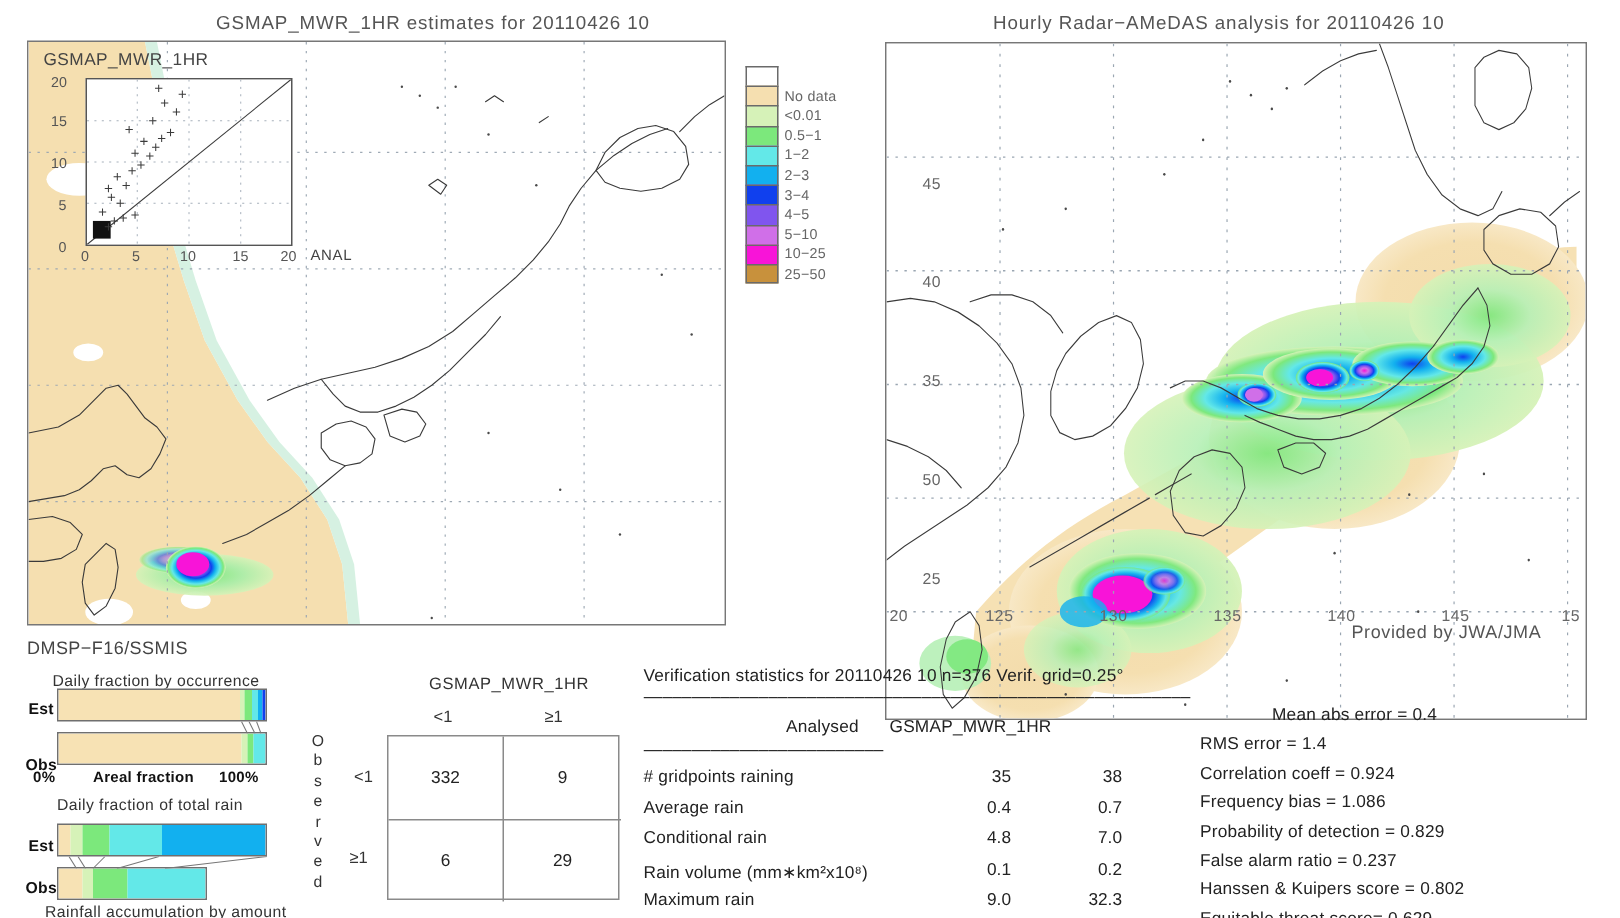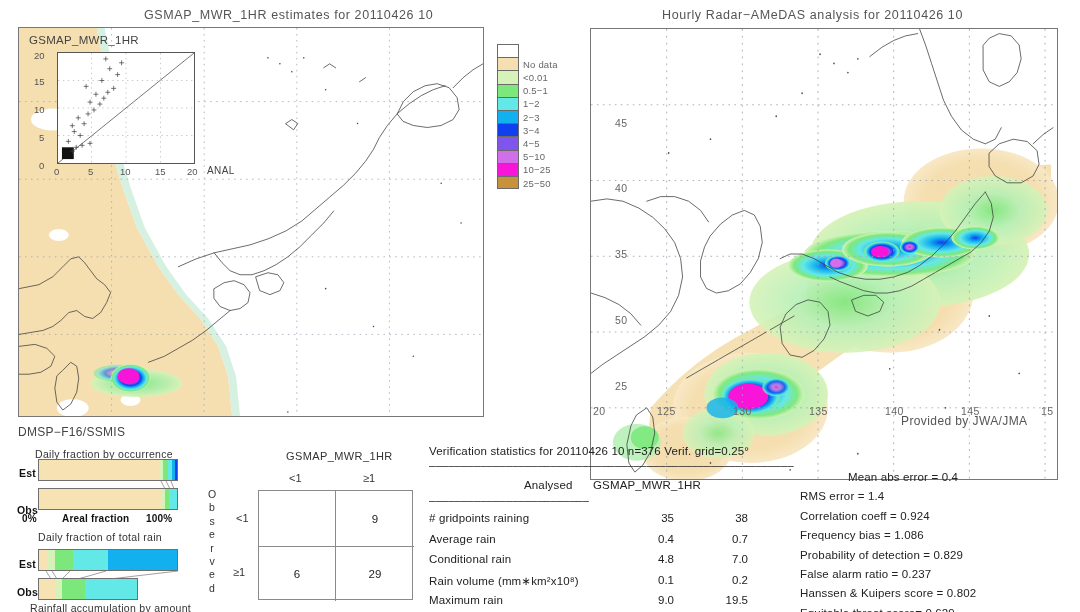--- a/index.html
+++ b/index.html
@@ -613,20 +613,21 @@
   </svg>
   <div class="frac-title" style="left:30px; top:602px;">Rainfall accumulation by amount</div>
 
   <div class="ct-title" style="left:286px; top:450px;">GSMAP_MWR_1HR</div>
   <div class="ct-colhead" style="left:289px; top:472px;">&lt;1</div>
   <div class="ct-colhead" style="left:363px; top:472px;">≥1</div>
 
   <div class="ct-grid" style="left:258px; top:490px; width:155px; height:110px;">
     <div class="ct-vline" style="left:76px; top:0; width:1px; height:110px;"></div>
     <div class="ct-hline" style="left:0; top:55px; width:155px; height:1px;"></div>
+    <div class="ct-cell" style="left:0;   top:0;   width:76px; height:55px;">332</div>
     <div class="ct-cell" style="left:77px; top:0;  width:78px; height:55px;">9</div>
     <div class="ct-cell" style="left:0;   top:56px; width:76px; height:54px;">6</div>
     <div class="ct-cell" style="left:77px; top:56px; width:78px; height:54px;">29</div>
   </div>
 
   <div class="ct-rowhead" style="left:236px; top:512px;">&lt;1</div>
   <div class="ct-rowhead" style="left:233px; top:566px;">≥1</div>
 
   <div class="observed-word" id="observed-vertical" style="left:206px; top:488px;">
       <div>O</div>
@@ -654,21 +655,21 @@
       <div class="vs-num" style="left: 630px; top: 532.5px; width: 44px;">0.4</div>
       <div class="vs-num" style="left: 700px; top: 532.5px; width: 48px;">0.7</div>
       <div class="vs-line" style="left: 429px; top: 553px;">Conditional rain</div>
       <div class="vs-num" style="left: 630px; top: 553px; width: 44px;">4.8</div>
       <div class="vs-num" style="left: 700px; top: 553px; width: 48px;">7.0</div>
       <div class="vs-line" style="left: 429px; top: 573.5px;">Rain volume (mm∗km²x10⁸)</div>
       <div class="vs-num" style="left: 630px; top: 573.5px; width: 44px;">0.1</div>
       <div class="vs-num" style="left: 700px; top: 573.5px; width: 48px;">0.2</div>
       <div class="vs-line" style="left: 429px; top: 594px;">Maximum rain</div>
       <div class="vs-num" style="left: 630px; top: 594px; width: 44px;">9.0</div>
-      <div class="vs-num" style="left: 700px; top: 594px; width: 48px;">19.5</div>
+      <div class="vs-num" style="left: 700px; top: 594px; width: 48px;">32.3</div>
     </div>
 
   <div id="scores-block">
       <div class="score-line" style="left: 800px; top: 471px; padding-left: 48px;">Mean abs error = 0.4</div>
       <div class="score-line" style="left: 800px; top: 490.4px;">RMS error = 1.4</div>
       <div class="score-line" style="left: 800px; top: 509.8px;">Correlation coeff = 0.924</div>
       <div class="score-line" style="left: 800px; top: 529.2px;">Frequency bias = 1.086</div>
       <div class="score-line" style="left: 800px; top: 548.6px;">Probability of detection = 0.829</div>
       <div class="score-line" style="left: 800px; top: 568px;">False alarm ratio = 0.237</div>
       <div class="score-line" style="left: 800px; top: 587.4px;">Hanssen &amp; Kuipers score = 0.802</div>

